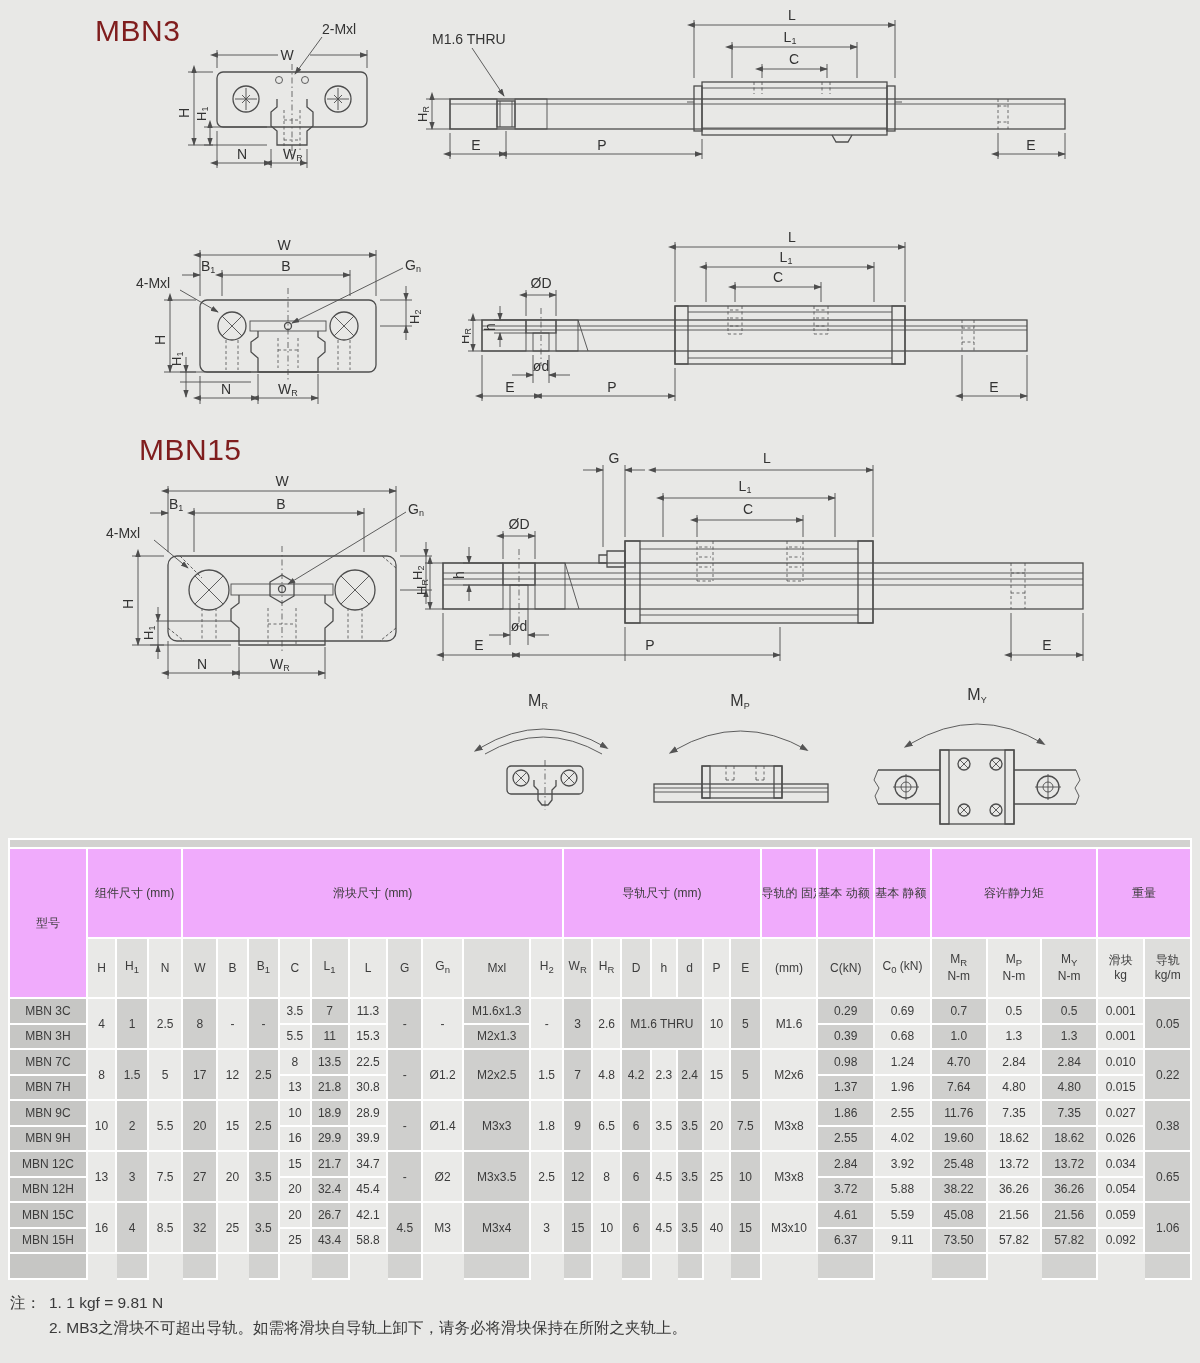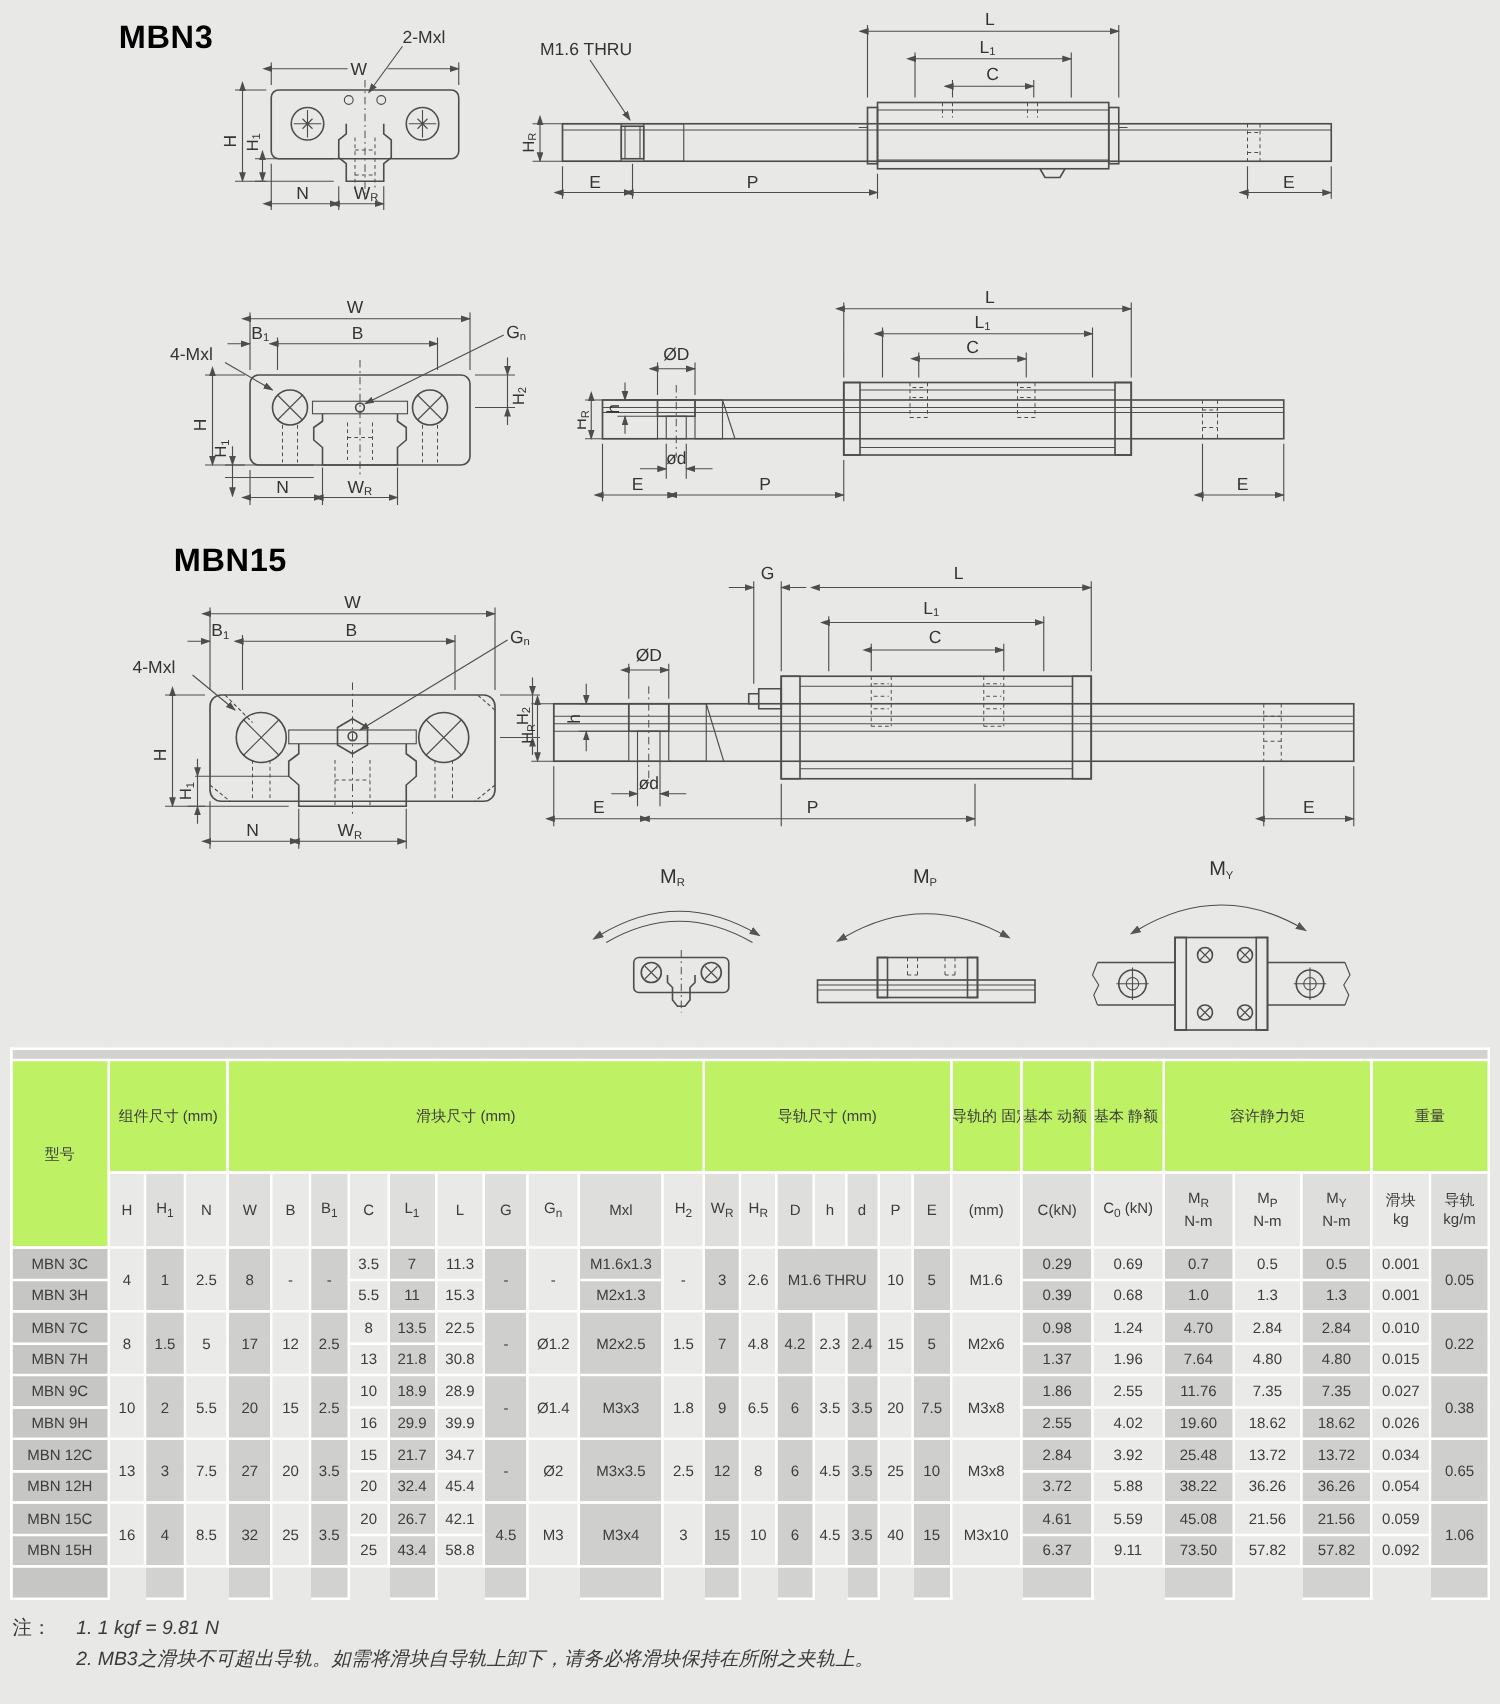--- a/index.html
+++ b/index.html
@@ -2,51 +2,51 @@
 <html><head>
 <meta charset="utf-8">
 <style>
   html,body{margin:0;padding:0;}
   body{
     width:1200px;height:1363px;background:#e8e8e6;
     font-family:"Liberation Sans","DejaVu Sans",sans-serif;
     color:#3a3a3a;position:relative;overflow:hidden;
   }
   .draw-area{position:relative;width:1200px;height:838px;}
-  .sec-title{position:absolute;color:#000000;font-weight:bold;font-size:26px;letter-spacing:.5px;}
+  .sec-title{position:absolute;color:#7f1d1d;font-weight:normal;font-size:30px;letter-spacing:.5px;}
   svg{position:absolute;}
   svg text{font-family:"Liberation Sans","DejaVu Sans",sans-serif;font-size:13px;fill:#333;}
   svg .dimtx{font-size:14px;}
   svg .sub{font-size:9px;}
   .ln{stroke:#4d4d4d;stroke-width:1.3;fill:none;}
   .thin{stroke:#4d4d4d;stroke-width:.9;fill:none;}
   .dim{stroke:#4d4d4d;stroke-width:.9;fill:none;}
   .cl-dash{stroke:#4d4d4d;stroke-width:.8;stroke-dasharray:6 3 1.5 3;fill:none;}
   .hid{stroke:#4d4d4d;stroke-width:.8;stroke-dasharray:3 2.5;fill:none;}
   
   .spec-table{border-collapse:collapse;table-layout:fixed;width:1184px;margin:0 8px;}
   .spec-table td,.spec-table th{
     border:2px solid #fff;font-weight:normal;text-align:center;vertical-align:middle;
     font-size:12px;color:#3c3c3c;padding:0;overflow:hidden;white-space:nowrap;
   }
-  .hgroup{background:#bef264;color:#2e9fd6;font-weight:bold;font-size:14px;white-space:pre-line;line-height:1.35;height:88px;}
+  .hgroup{background:#f0abfc;color:#2e9fd6;font-weight:bold;font-size:14px;white-space:pre-line;line-height:1.35;height:88px;}
   .hsub{color:#2e9fd6;font-weight:bold;font-size:13.5px;height:58px;line-height:1.25;}
   .hsub .sub{font-size:9.5px;vertical-align:sub;}
   .hl{background:#e9e9e7;}
   .hd{background:#dededc;}
   .cl{background:#eaeae8;}
   .cd{background:#cfcfcd;}
   .model{background:#c6c6c4;font-weight:bold;text-align:left;padding-left:7px;font-size:12.5px;color:#323232;}
   .spec-table tbody td{height:23.5px;}
   td.strip{height:7px;border:2px solid #fff;}
   .strip-d{background:#d2d2d0;}
   .strip-x{background:transparent;border-color:transparent!important;}
   .notes{margin:10px 10px 0 10px;font-size:15.5px;color:#3a3a3a;line-height:1.65;}
   .notes .n1{display:flex;}
-  .note-body{margin-left:20px;font-style:italic;}
+  .note-body{margin-left:8px;}
 </style>
 </head>
 <body>
 
 <div class="draw-area">
 
   <div class="sec-title" style="left:95px;top:14px;">MBN3</div>
   <div class="sec-title" style="left:95px;top:433px;margin-left:44px;">MBN15</div>
 
   <svg style="left:160px;top:20px;" width="250" height="160" viewBox="0 0 250 160">

